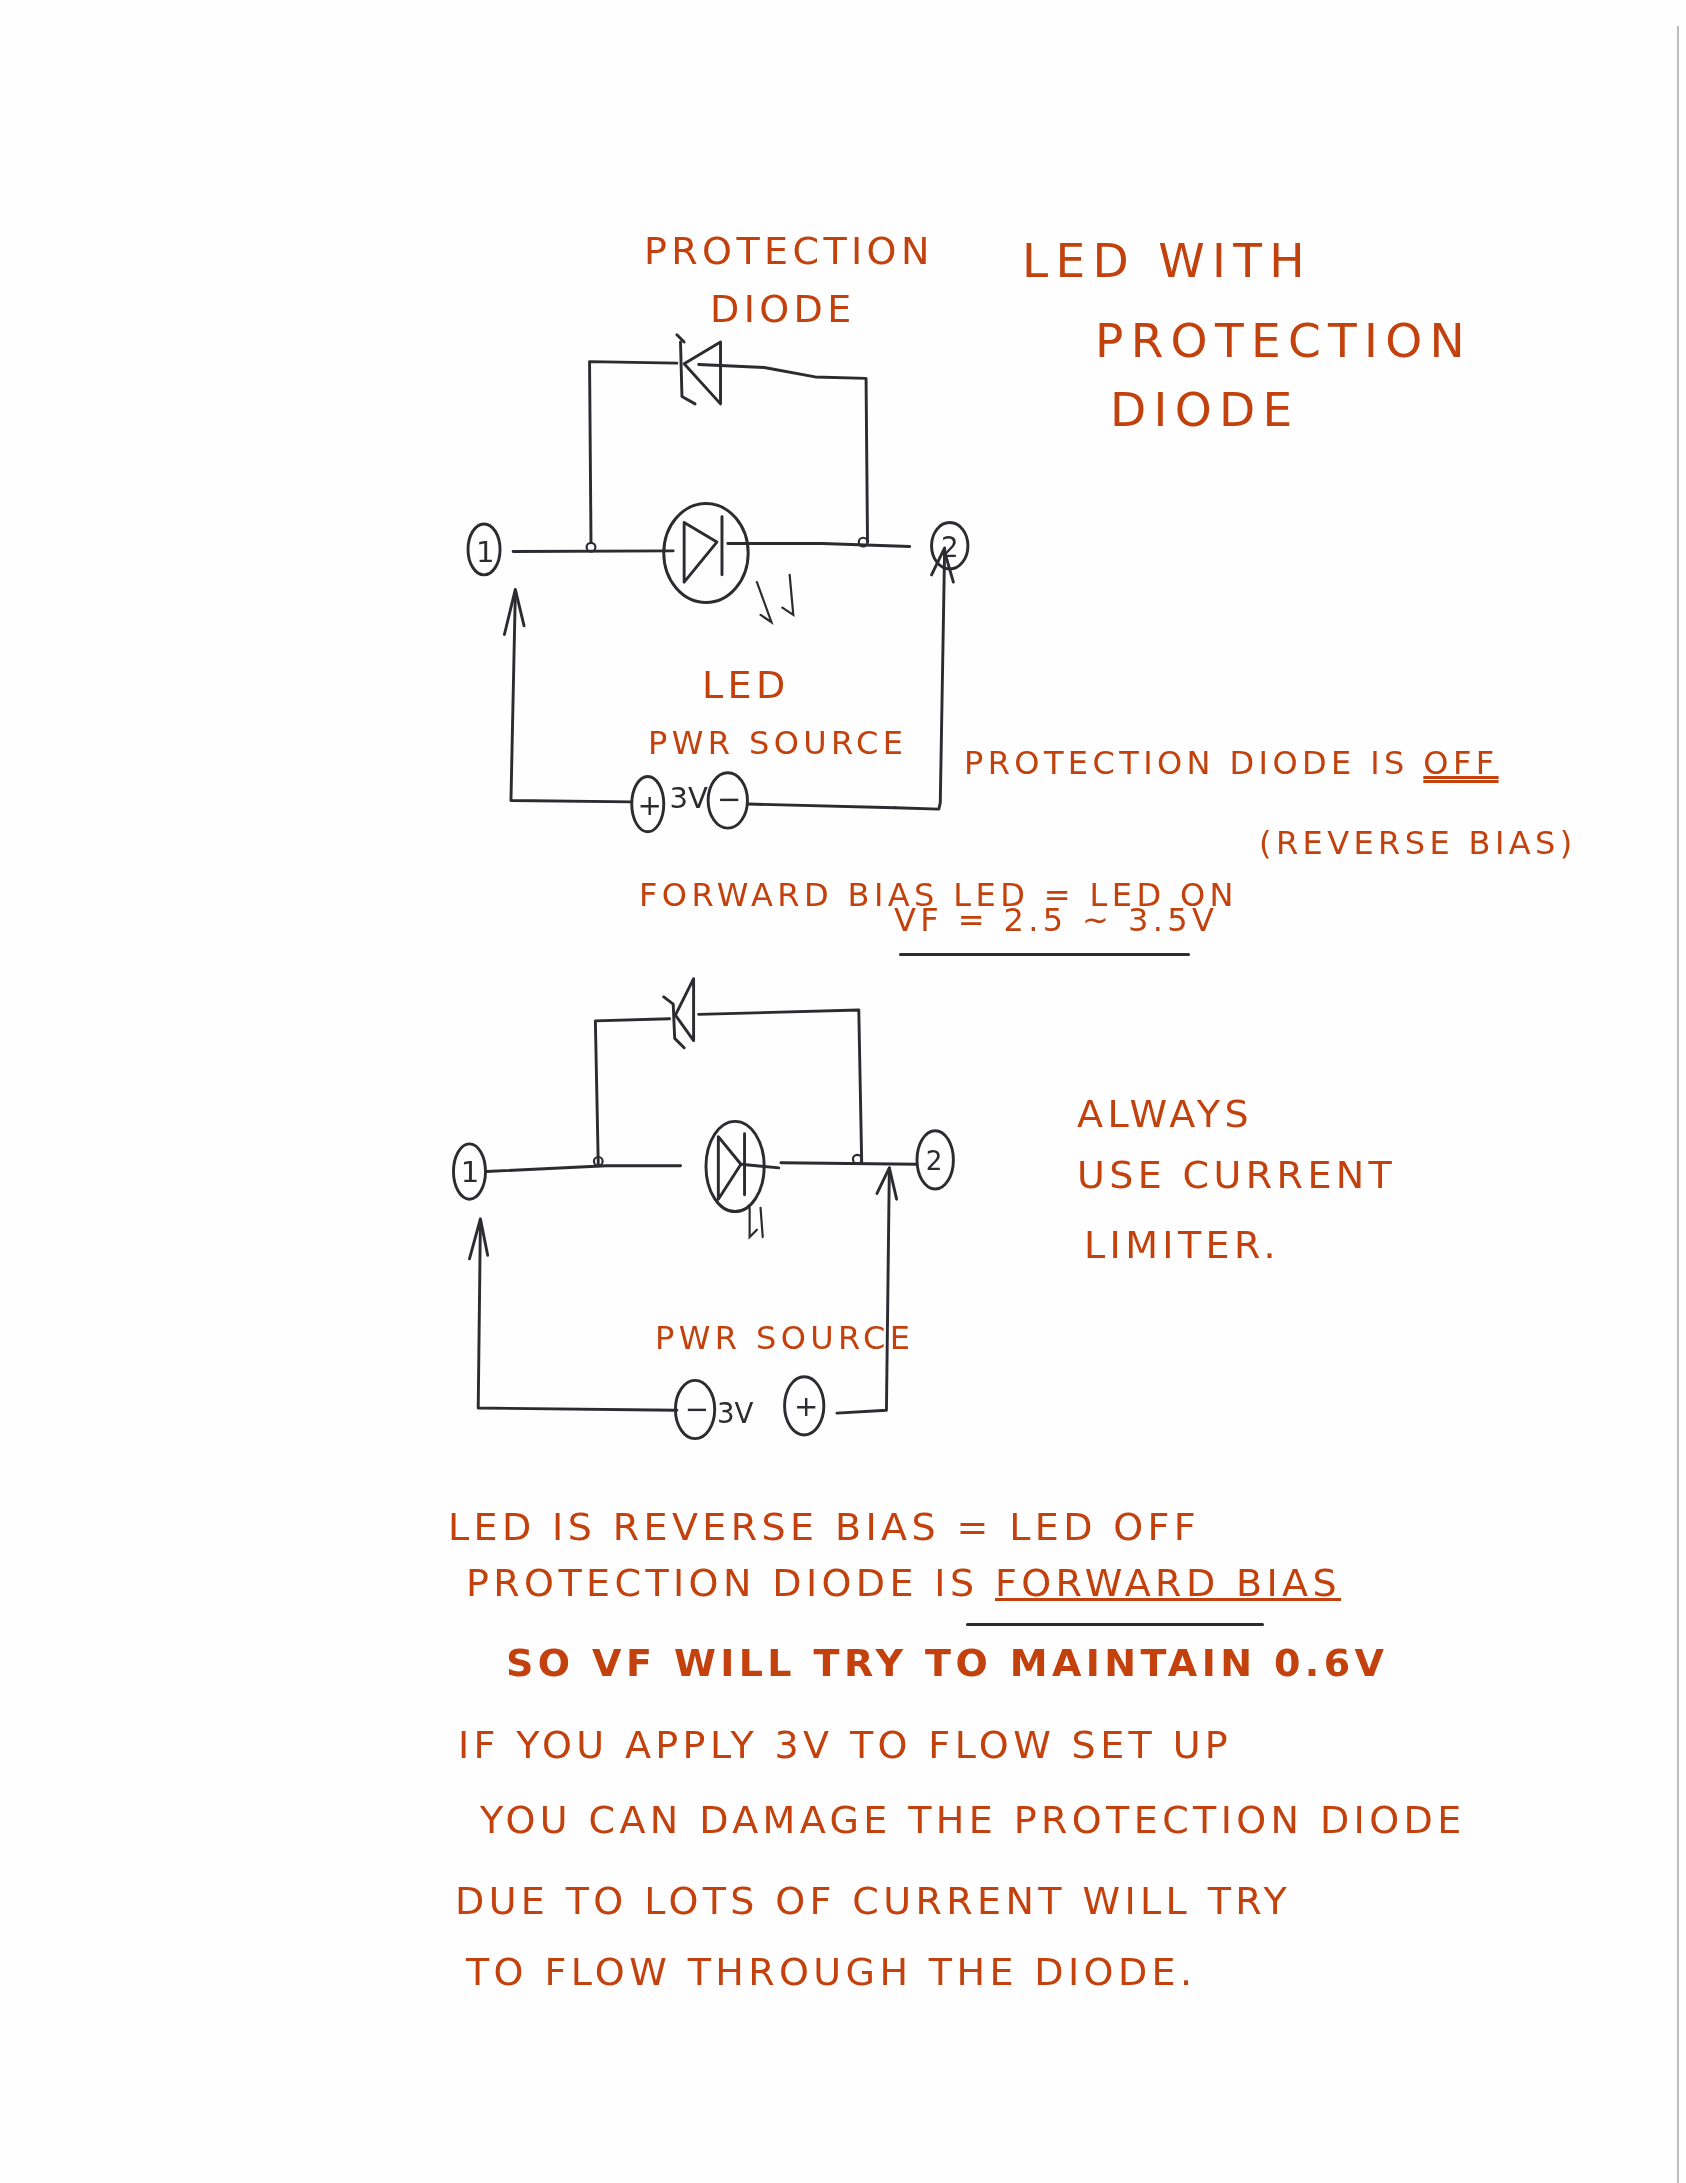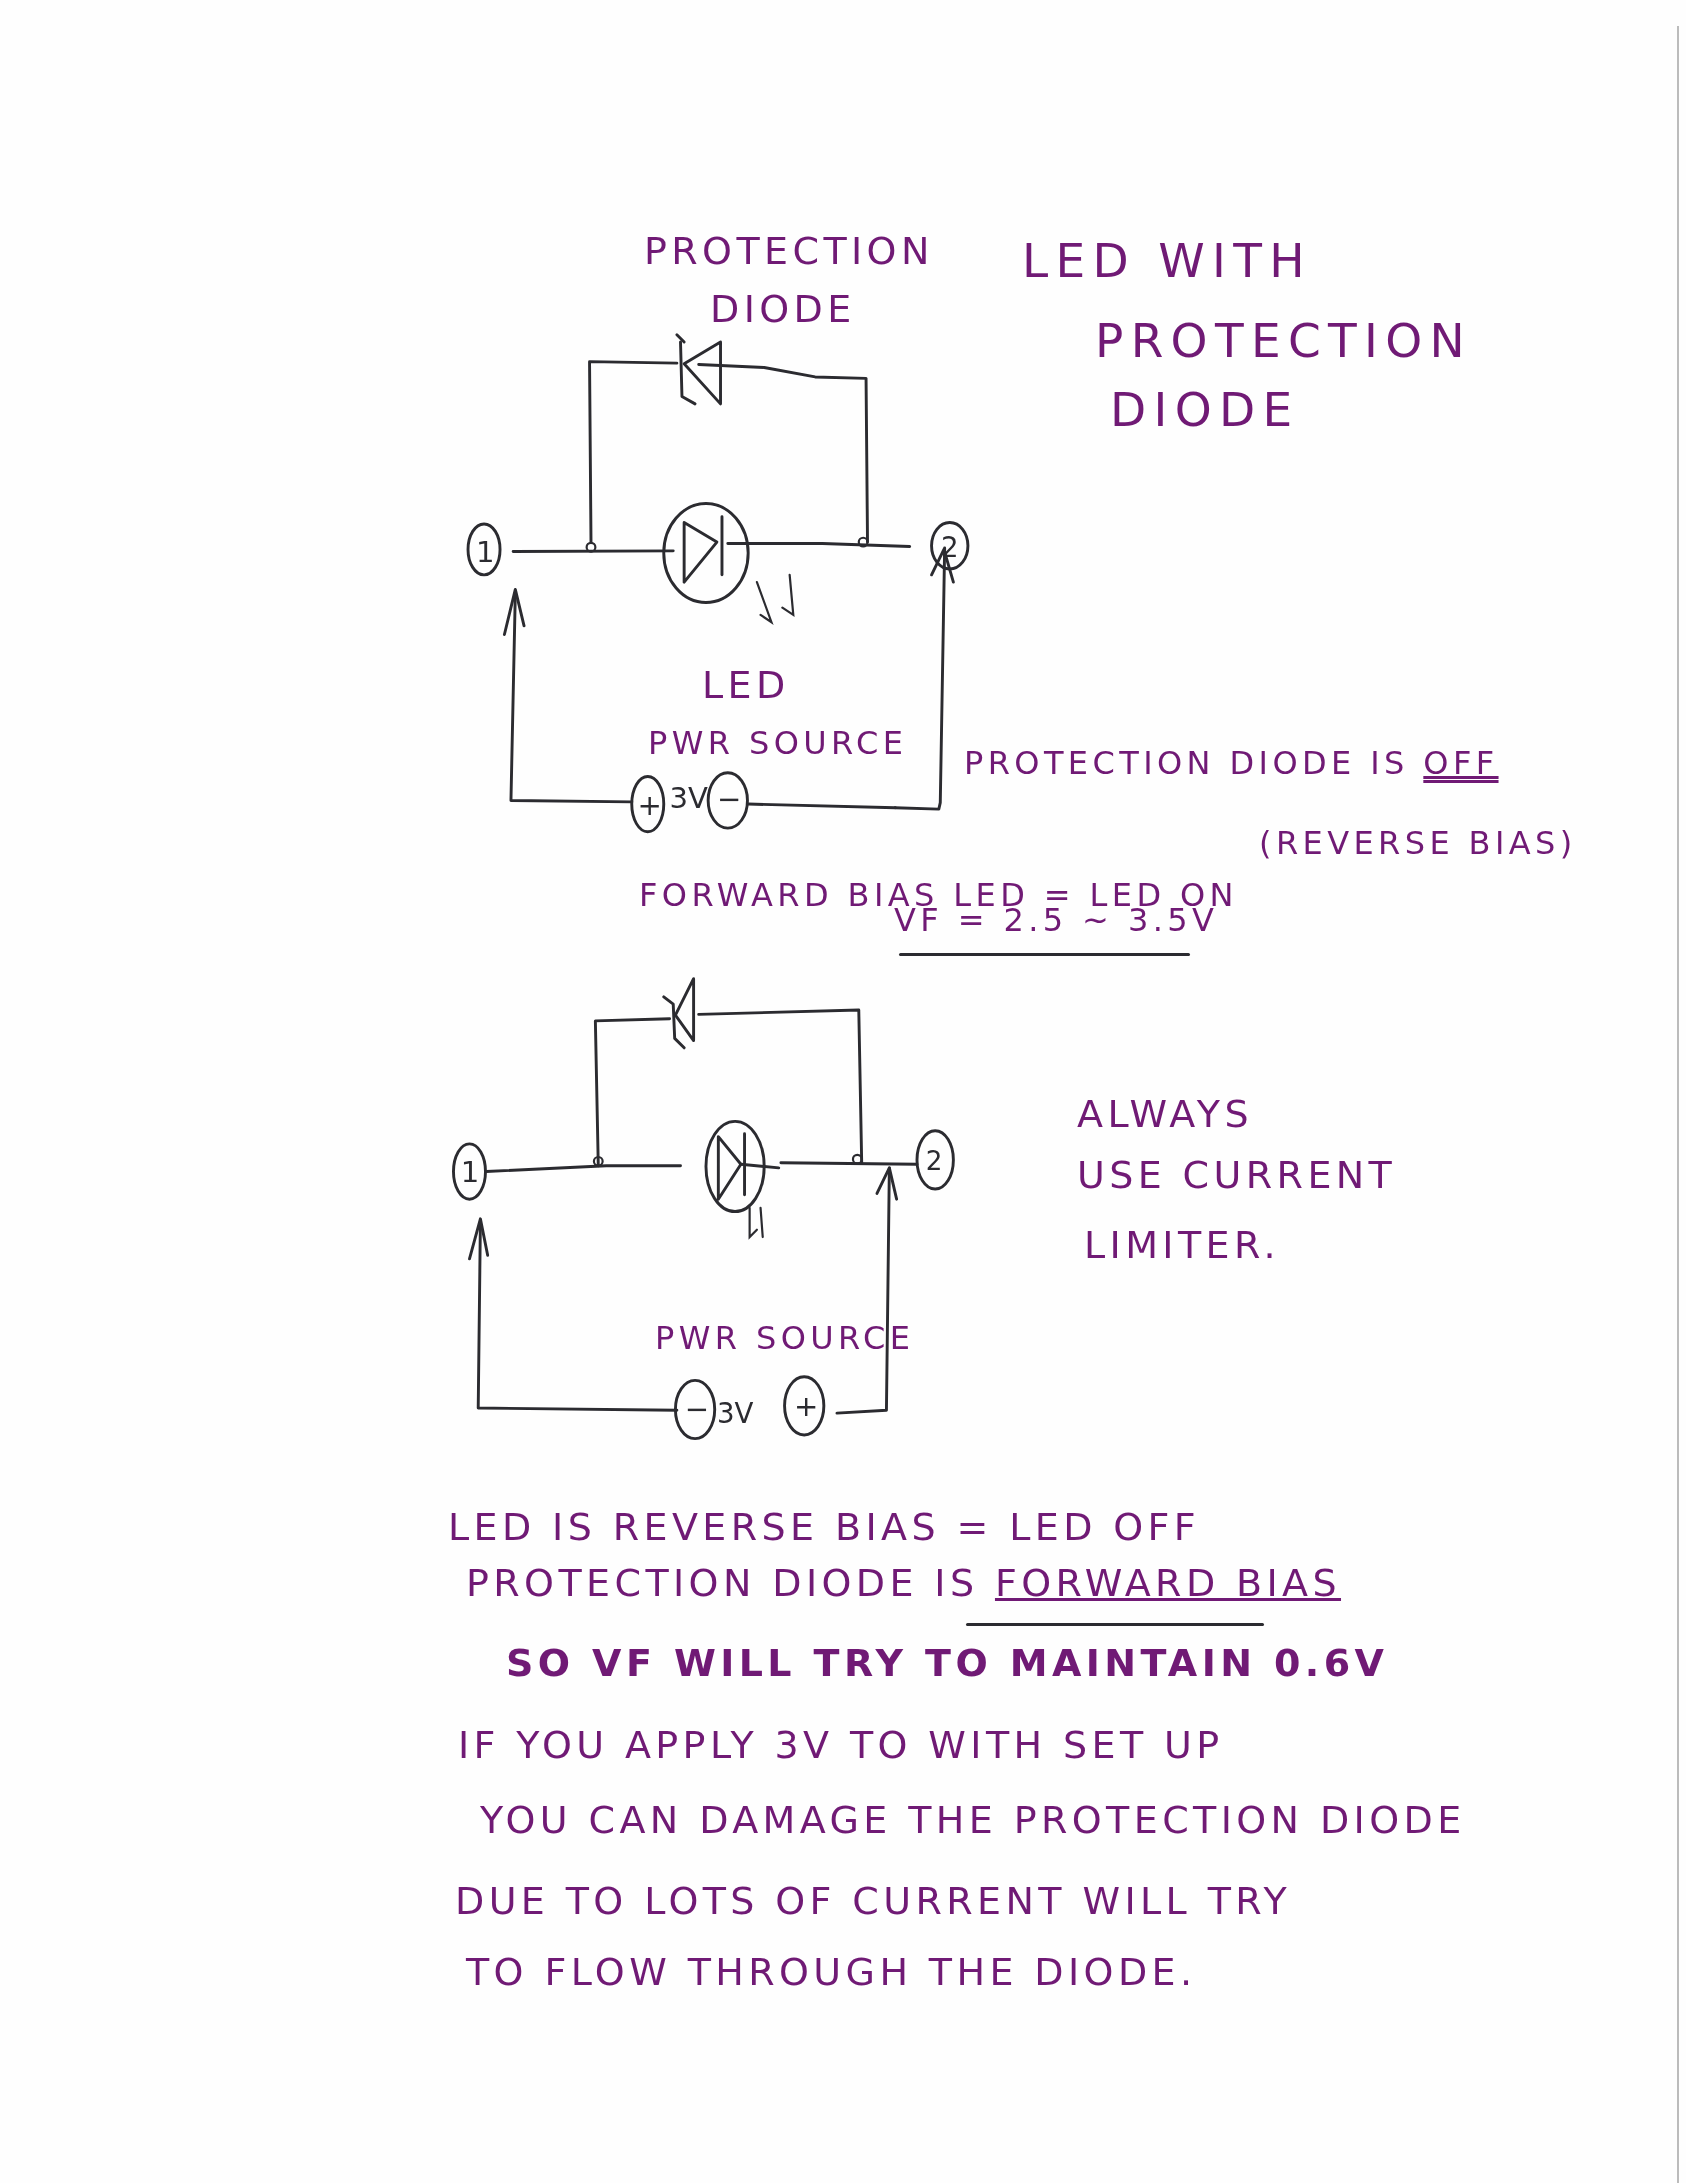--- a/index.html
+++ b/index.html
@@ -2,21 +2,21 @@
 <html style="font-size:11.6px"><head>
 <meta charset="utf-8">
 <style>
   html, body { margin: 0; padding: 0; background: #ffffff; }
   body { width: 1687px; height: 2183px; position: relative; overflow: hidden; }
   .page { position: absolute; left: 0; top: 0; width: 1687px; height: 2183px; background: #fefefe; }
   .edge-line { position: absolute; left: 1677px; top: 25.5px; width: 1.5px; height: 2158px; background: #bcbcbc; }
   .hw {
     position: absolute;
     font-family: "DejaVu Sans", sans-serif;
-    color: #701a75;
+    color: #c2410c;
     font-weight: 400;
     letter-spacing: 4.4px;
     white-space: nowrap;
     transform-origin: left top;
   }
   .sz-lg { font-size: 47px; letter-spacing: 7.3px; }
   .sz-md { font-size: 38px; }
   .sz-sm { font-size: 32px; }
   .ul { position: absolute; height: 2.9px; background: #2b2b30; border-radius: 1.5px; }
   svg.circuit { position: absolute; left: 0; top: 0; overflow: visible; }
@@ -50,21 +50,21 @@
   <div class="hw sz-sm" style="left:655px; top:1319px;">PWR SOURCE</div>
   <div class="hw sz-md" style="left:1077px; top:1092px;">ALWAYS</div>
   <div class="hw sz-md" style="left:1077px; top:1153px;">USE CURRENT</div>
   <div class="hw sz-md" style="left:1084px; top:1223px;text-align:center;">LIMITER.</div>
 
   <div class="hw sz-md" style="left:448px; top:1469px;margin-top:36px;">LED IS REVERSE BIAS = LED OFF</div>
   <div class="hw sz-md" style="left:466px; top:1561px;">
     <span>PROTECTION DIODE IS </span><span style="text-decoration: underline;">FORWARD BIAS</span>
   </div>
   <div class="hw sz-md" style="left:506px; top:1641px;font-weight:bold;">SO VF WILL TRY TO MAINTAIN 0.6V</div>
-  <div class="hw sz-md" style="left:458px; top:1723px;">IF YOU APPLY 3V TO WITH SET UP</div>
+  <div class="hw sz-md" style="left:458px; top:1723px;">IF YOU APPLY 3V TO FLOW SET UP</div>
   <div class="hw sz-md" style="left:480px; top:1798px;">YOU CAN DAMAGE THE PROTECTION DIODE</div>
   <div class="hw sz-md" style="left:455px; top:1879px;">DUE TO LOTS OF CURRENT WILL TRY</div>
   <div class="hw sz-md" style="left:466px; top:1950px;">TO FLOW THROUGH THE DIODE.</div>
 
   <svg class="circuit" width="1687" height="2183" viewBox="0 0 2318 3000">
 
     <g>
 
       <path class="w" d="M812 745 L810 497 L930 499 M960 501 L1050 505 L1120 518 L1190 520 L1192 745"></path>
       <g>

